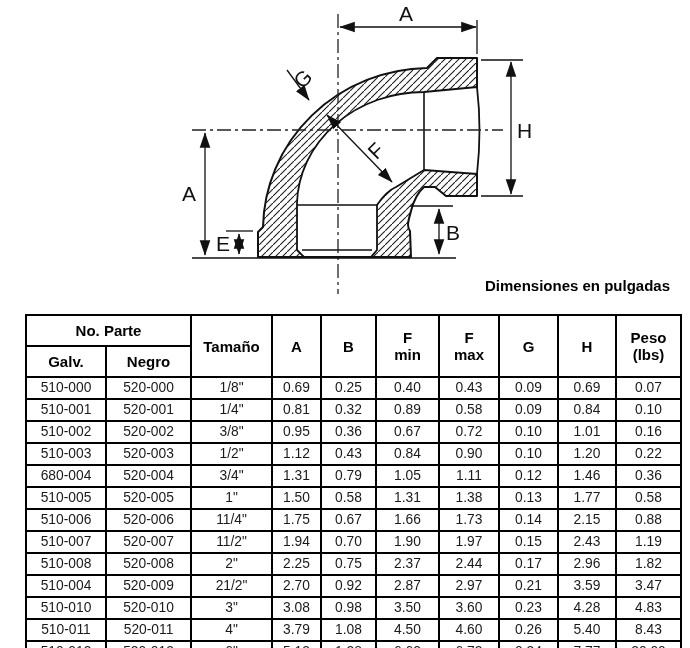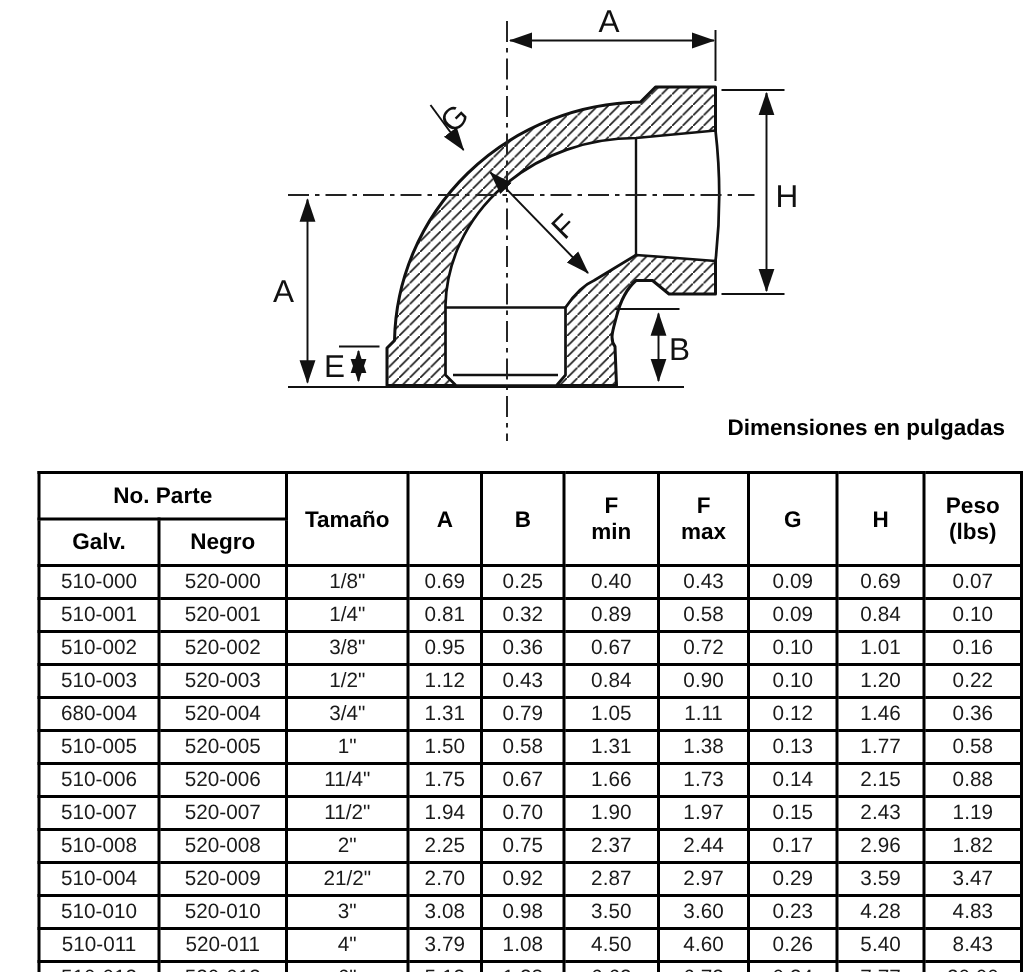--- a/index.html
+++ b/index.html
@@ -264,21 +264,21 @@
           <td>1.82</td>
         </tr>
         <tr>
           <td>510-004</td>
           <td>520-009</td>
           <td>21/2"</td>
           <td>2.70</td>
           <td>0.92</td>
           <td>2.87</td>
           <td>2.97</td>
-          <td>0.29</td>
+          <td>0.21</td>
           <td>3.59</td>
           <td>3.47</td>
         </tr>
         <tr>
           <td>510-010</td>
           <td>520-010</td>
           <td>3"</td>
           <td>3.08</td>
           <td>0.98</td>
           <td>3.50</td>

